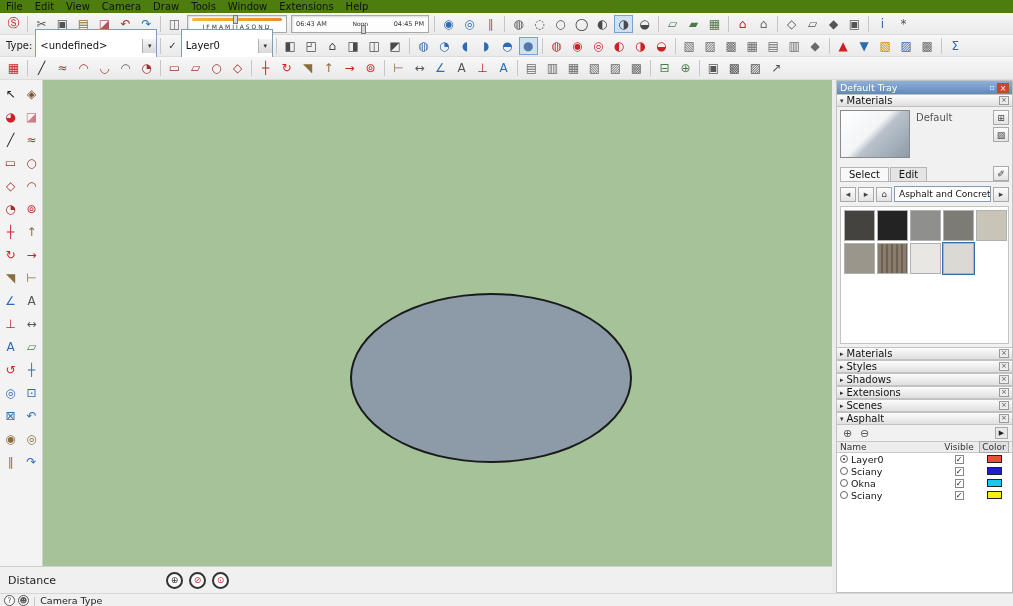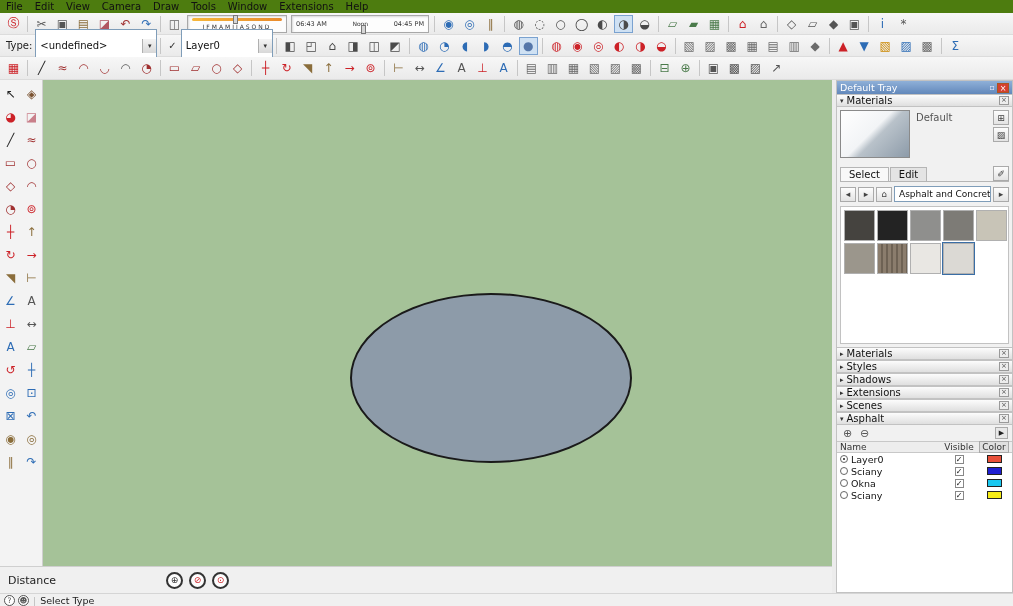--- a/index.html
+++ b/index.html
@@ -463,16 +463,16 @@
         <div class="circ-tool" style="color: rgb(204, 33, 39);">⊙</div>
       </div>
   </div>
 
   <div id="statusbar">
     <span id="statusIcons" style="display:flex;gap:3px">
         <span class="stat-circ">?</span>
         <span class="stat-circ">☻</span>
       </span>
     <span class="stat-div">|</span>
-    <span id="status-hint">Select Type</span>
+    <span id="status-hint">Camera Type</span>
   </div>
 
 </div>
 
 </body></html>

